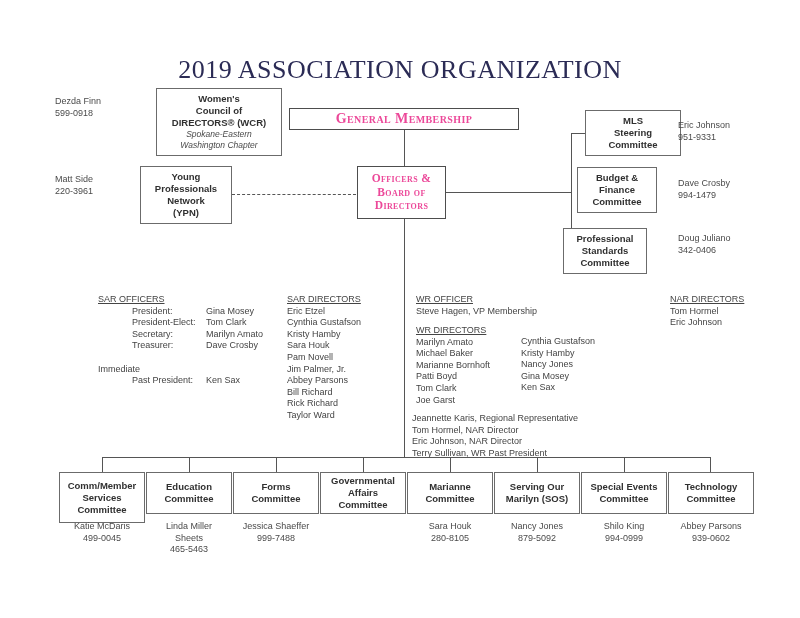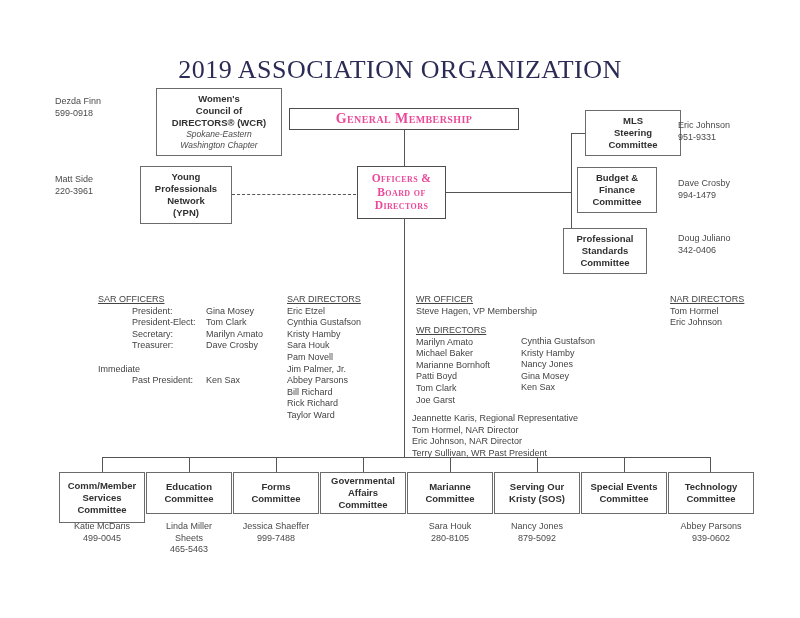--- a/index.html
+++ b/index.html
@@ -297,21 +297,21 @@
     <span class="ln">Governmental</span>
     <span class="ln">Affairs</span>
     <span class="ln">Committee</span>
   </div>
   <div class="box" style="left:407px; top:472px; width:86px; height:42px;">
     <span class="ln">Marianne</span>
     <span class="ln">Committee</span>
   </div>
   <div class="box" style="left:494px; top:472px; width:86px; height:42px;">
     <span class="ln">Serving Our</span>
-    <span class="ln">Kristy (SOS)</span>
+    <span class="ln">Marilyn (SOS)</span>
   </div>
   <div class="box" style="left:581px; top:472px; width:86px; height:42px;">
     <span class="ln">Special Events</span>
     <span class="ln">Committee</span>
   </div>
   <div class="box" style="left:668px; top:472px; width:86px; height:42px;">
     <span class="ln">Technology</span>
     <span class="ln">Committee</span>
   </div>
 
@@ -329,18 +329,22 @@
     <span class="nm">999-7488</span>
   </div>
   <div class="contact center" style="left:407px; top:521px; width:86px;">
     <span class="nm">Sara Houk</span>
     <span class="nm">280-8105</span>
   </div>
   <div class="contact center" style="left:494px; top:521px; width:86px;">
     <span class="nm">Nancy Jones</span>
     <span class="nm">879-5092</span>
   </div>
+  <div class="contact center" style="left:581px; top:521px; width:86px;">
+    <span class="nm">Shilo King</span>
+    <span class="nm">994-0999</span>
+  </div>
   <div class="contact center" style="left:666px; top:521px; width:90px;">
     <span class="nm">Abbey Parsons</span>
     <span class="nm">939-0602</span>
   </div>
 
 </div>
 
 </body></html>

